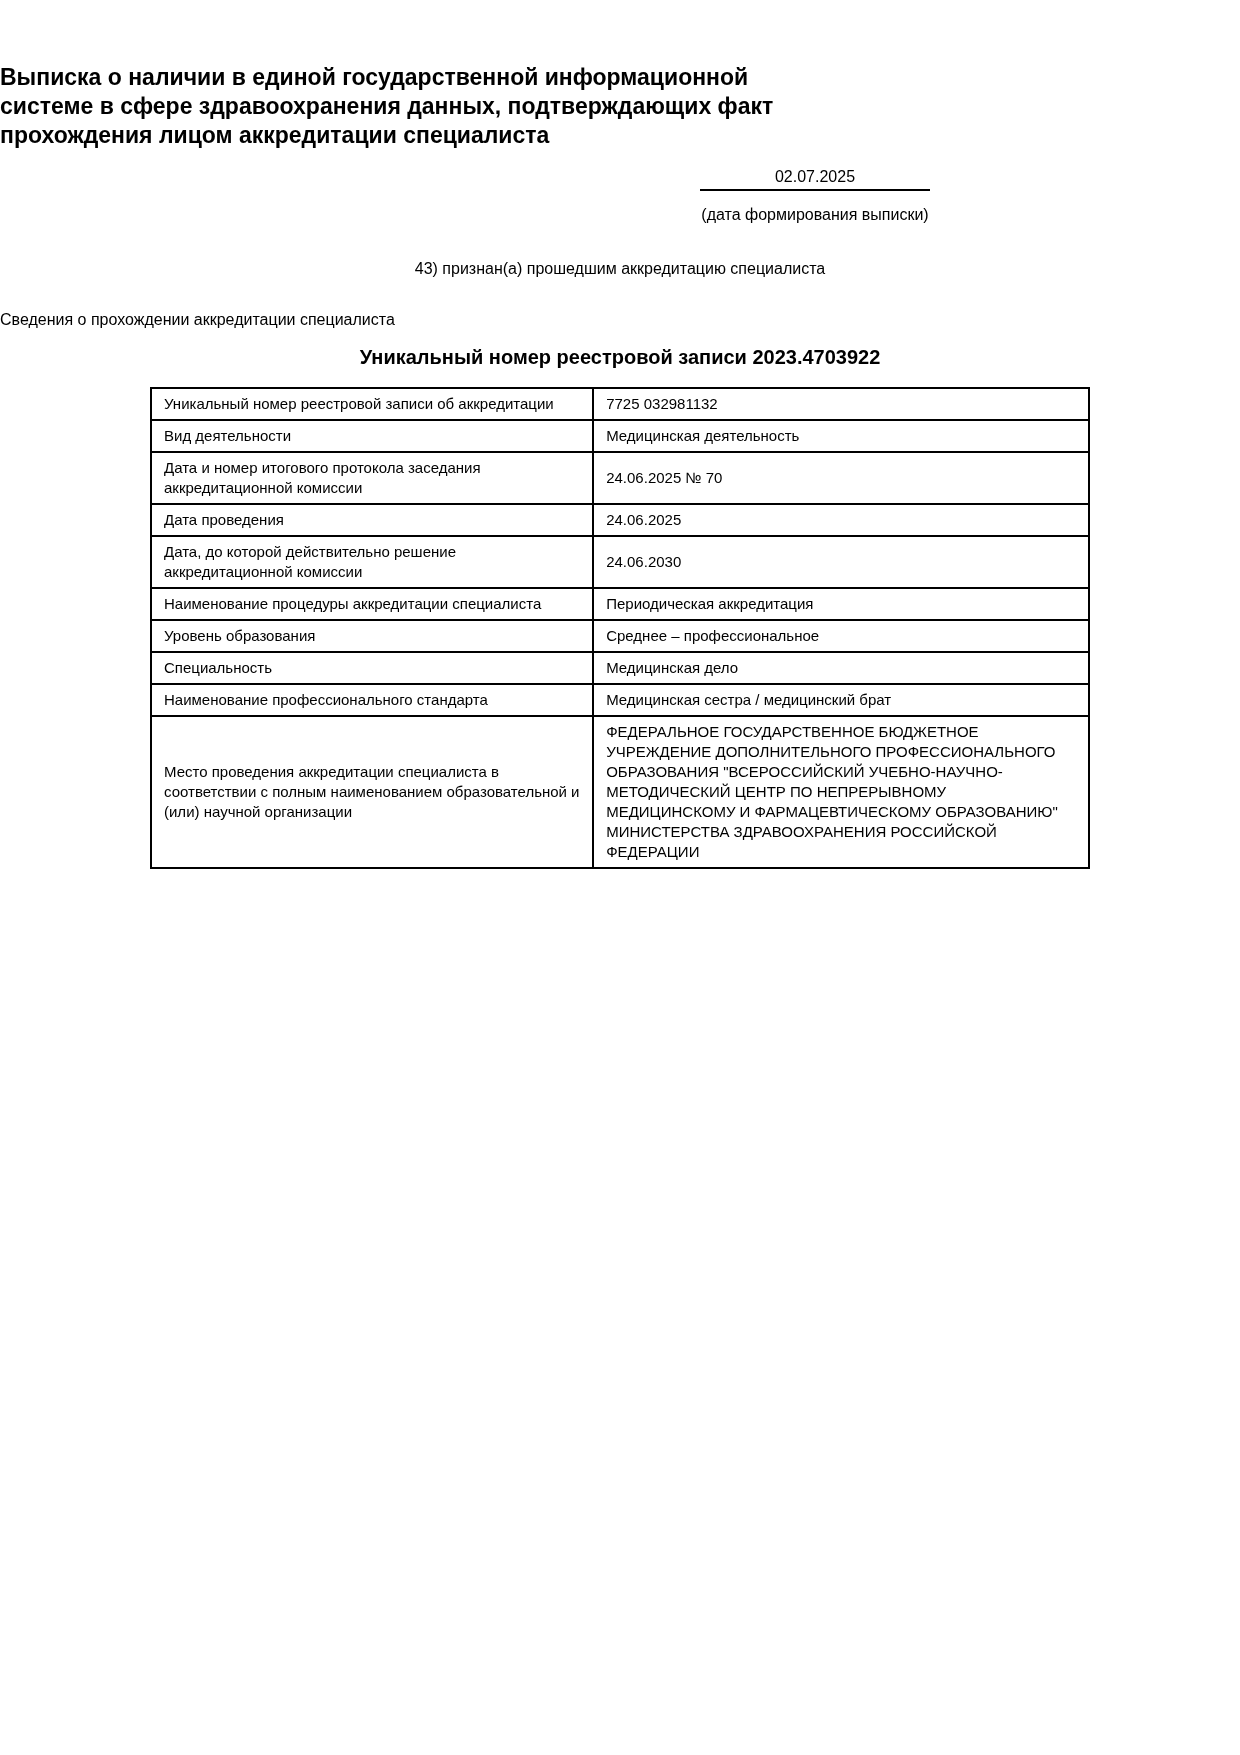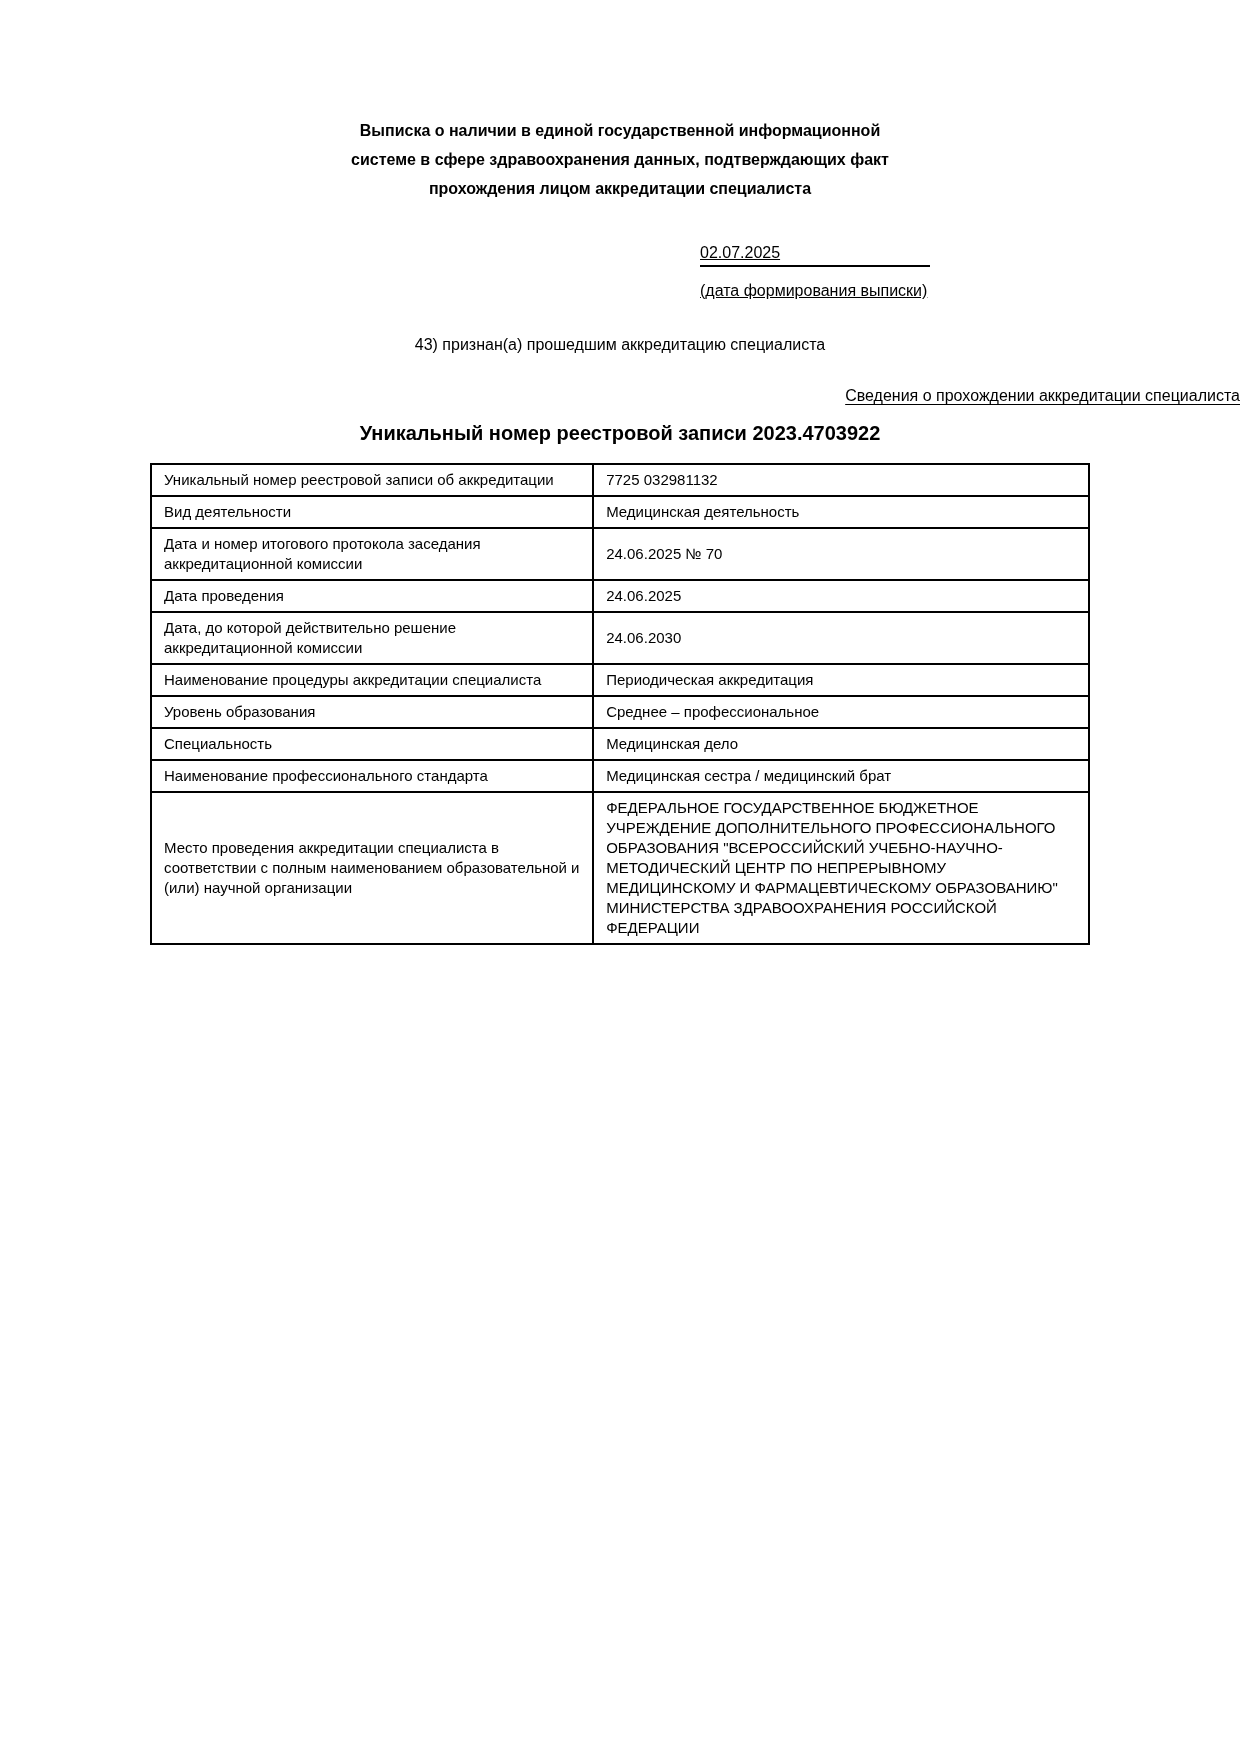--- a/index.html
+++ b/index.html
@@ -12,54 +12,52 @@
     position: relative;
     margin: 0 auto;
   }
   .page {
     width: 1240px;
     height: 1755px;
     background: #ffffff;
     overflow: hidden;
   }
   .doc-title {
-    padding-top: 116px;
-    text-align: center;
+    padding-top: 63px;
+    text-align: left;
     font-weight: bold;
-    font-size: 16px;
+    font-size: 23px;
     line-height: 29px;
   }
   .date-block {
-    margin-top: 40px;
+    margin-top: 17px;
     margin-left: 700px;
     width: 230px;
-    text-align: left;
+    text-align: center;
     font-size: 16px;
     line-height: 19px;
-    text-decoration: underline;
   }
   .date-value {
     display: block;
     padding-bottom: 3px;
     border-bottom: 2px solid #000000;
   }
   .date-caption {
     padding-top: 14px;
   }
   .intro {
     margin-top: 33px;
     text-align: center;
     font-size: 16px;
     line-height: 23px;
   }
   .section-heading {
     margin-top: 31px;
-    text-align: right;
+    text-align: left;
     font-size: 16px;
-    text-decoration: underline;
     text-underline-offset: 3px;
   }
   .registry-heading {
     margin-top: 17px;
     text-align: center;
     font-size: 20px;
     font-weight: bold;
   }
   table.info-table {
     border-collapse: collapse;

